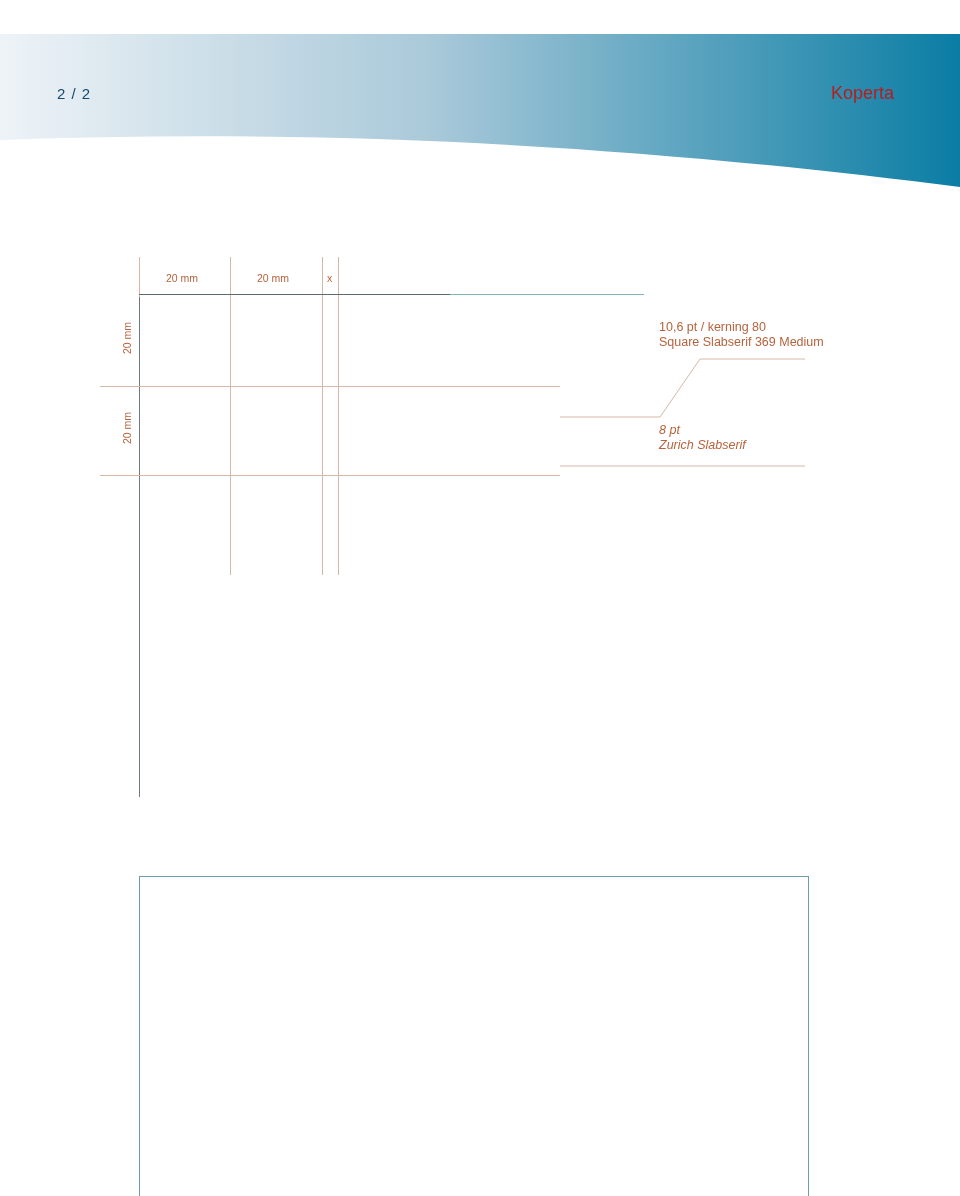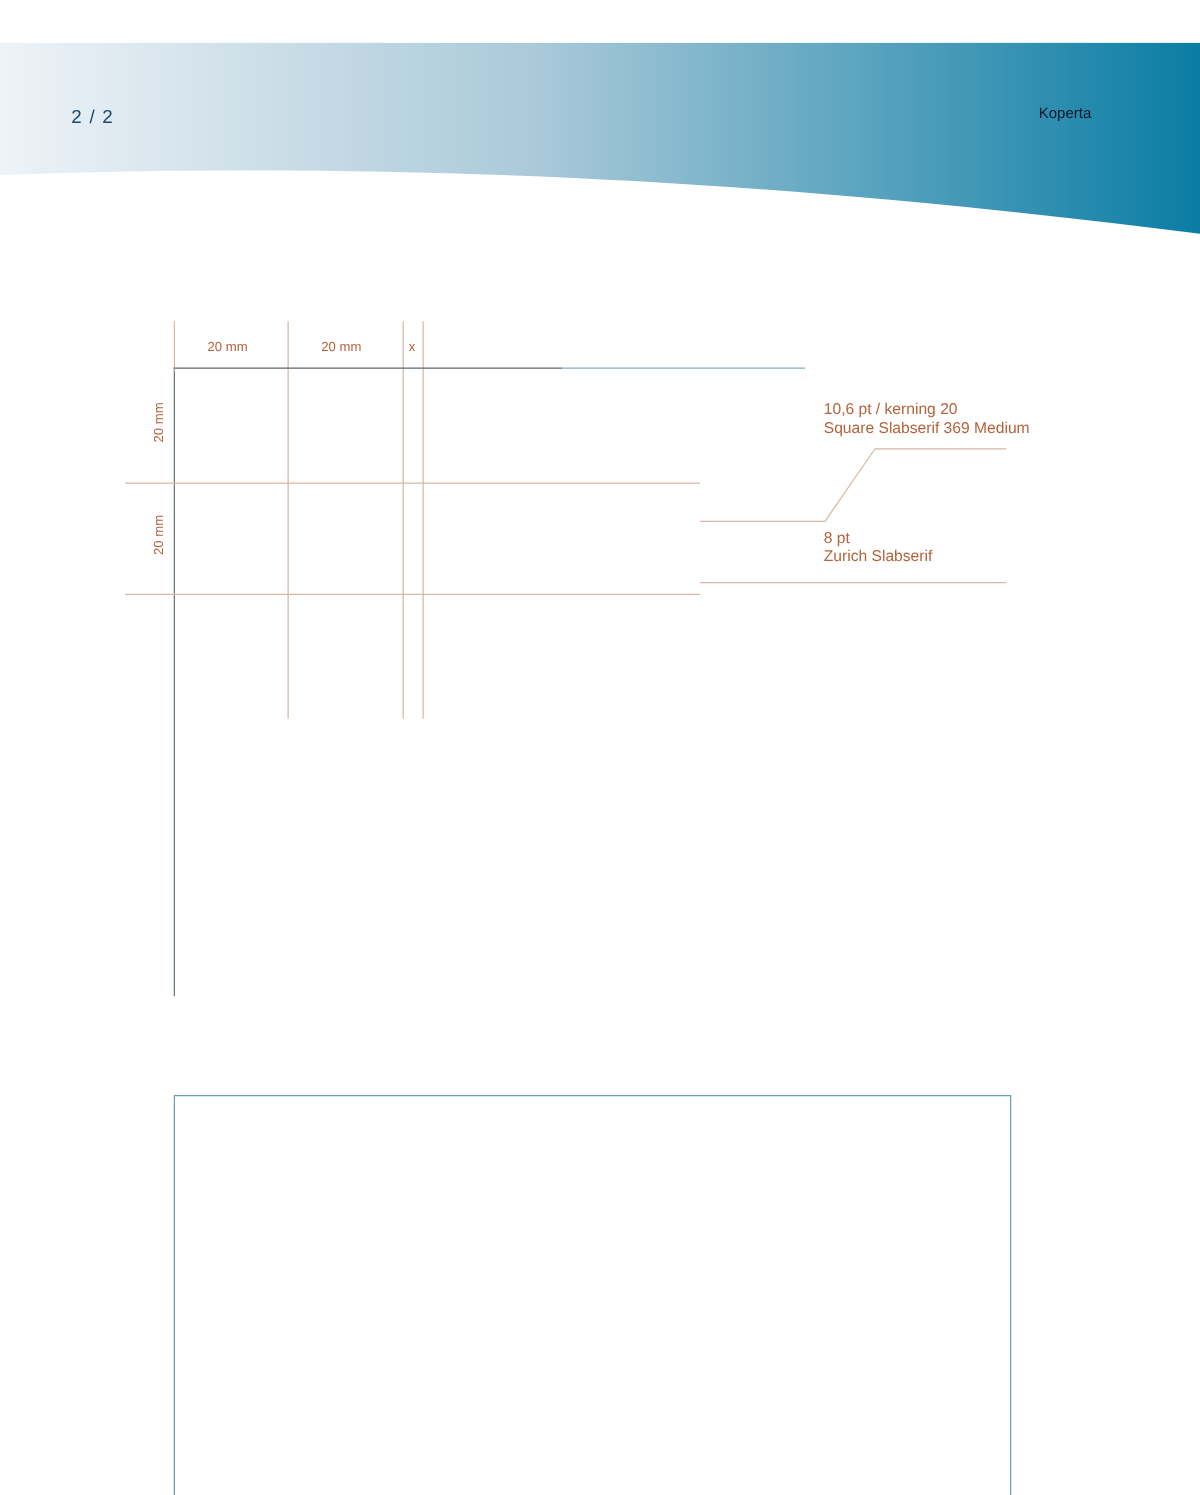--- a/index.html
+++ b/index.html
@@ -3,21 +3,21 @@
 <meta charset="utf-8">
 <title>Koperta</title>
 <style>
   html,body{margin:0;padding:0;}
   body{width:960px;height:1196px;background:#ffffff;font-family:"Liberation Sans",sans-serif;overflow:hidden;position:relative;}
   .page{position:absolute;left:0;top:17px;width:960px;height:1196px;overflow:hidden;margin-top:17px;}
 
   
   .header{position:absolute;left:0;top:0;width:960px;height:170px;}
   .hdr-page{position:absolute;left:57px;top:52px;font-size:15px;color:#15496f;letter-spacing:1px;line-height:1;}
-  .hdr-title{position:absolute;left:831px;top:50px;font-size:12px;color:#0f172a;line-height:1;}
+  .hdr-title{position:absolute;left:831px;top:50px;font-size:18px;color:#b91c1c;line-height:1;}
 
   
   .vline{position:absolute;width:1px;background:#d8b7a6;}
   .hline{position:absolute;height:1px;background:#d8b7a6;}
   .vline.dark{background:#6b7a7e;}
   .hline.dark{background:#5c6a6e;}
   .hline.teal{background:#7fb3bd;}
 
   .dimlabel{position:absolute;font-size:10.5px;color:#b5633c;white-space:nowrap;line-height:1;}
   .dimlabel.vert{transform-origin:0 0;transform:rotate(-90deg);}
@@ -59,24 +59,24 @@
   <div class="hline" style="left:100px;top:352px;width:460px;"></div>
   <div class="hline" style="left:100px;top:441px;width:460px;"></div>
 
   <div class="dimlabel" style="left:166px;top:239px;">20 mm</div>
   <div class="dimlabel" style="left:257px;top:239px;">20 mm</div>
   <div class="dimlabel" style="left:327px;top:239px;">x</div>
   <div class="dimlabel vert" style="left:122px;top:320px;">20 mm</div>
   <div class="dimlabel vert" style="left:122px;top:410px;">20 mm</div>
 
   <div class="anno" style="left:659px;top:286px;">
-    <div>10,6 pt  / kerning 20</div>
+    <div>10,6 pt  / kerning 80</div>
     <div>Square Slabserif 369 Medium</div>
   </div>
-  <div class="anno" style="left:659px;top:389px;">
+  <div class="anno" style="left:659px;top:389px;font-style:italic;">
     <div>8 pt</div>
     <div>Zurich Slabserif</div>
   </div>
 
   <svg class="leaders" width="960" height="1196" style="position:absolute;left:0;top:0;pointer-events:none;">
     <path d="M560,383 L660,383 L700,325 L805,325" fill="none" stroke="#d8b7a6" stroke-width="1"></path>
     <path d="M560,432 L805,432" fill="none" stroke="#d8b7a6" stroke-width="1"></path>
   </svg>
 
   <div class="envelope" style="left:139px;top:842px;width:670px;height:348px;"></div>

